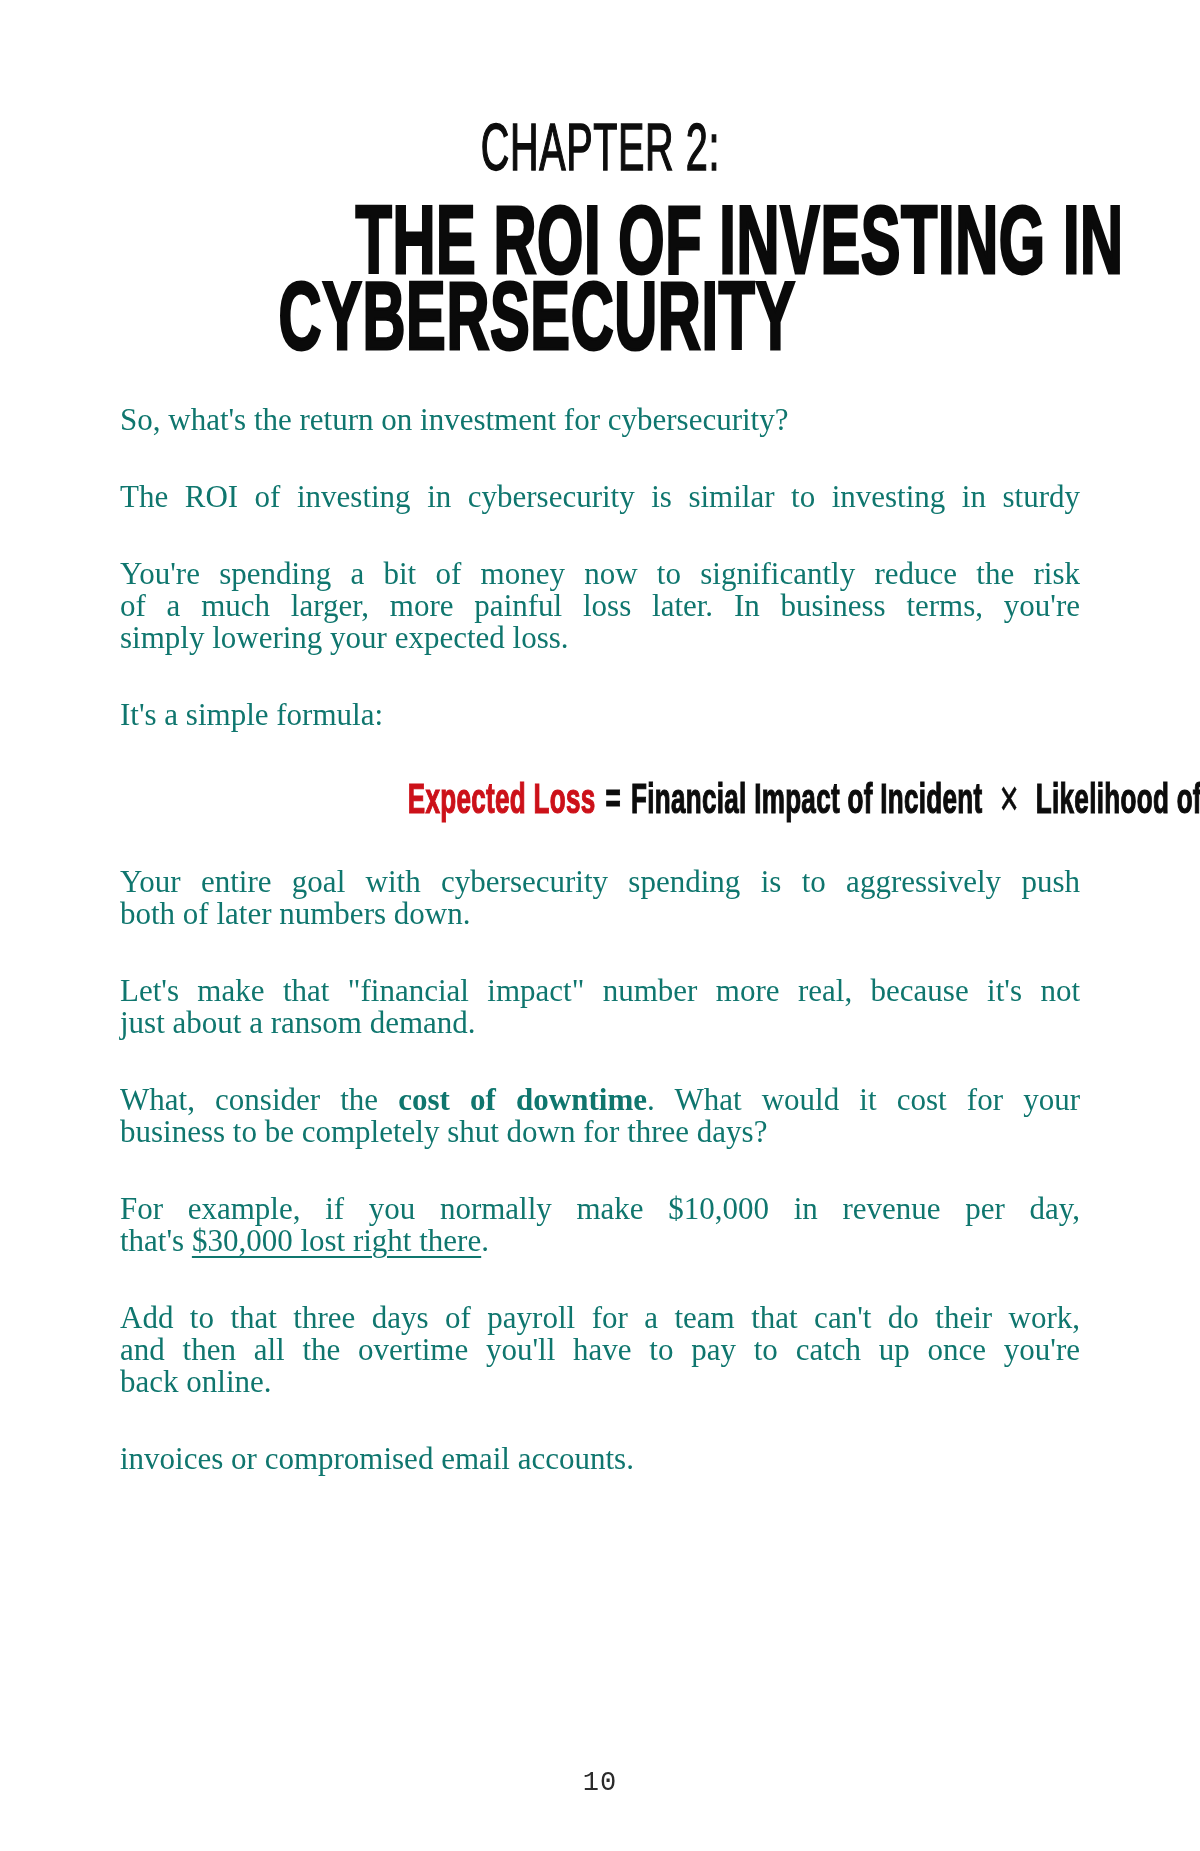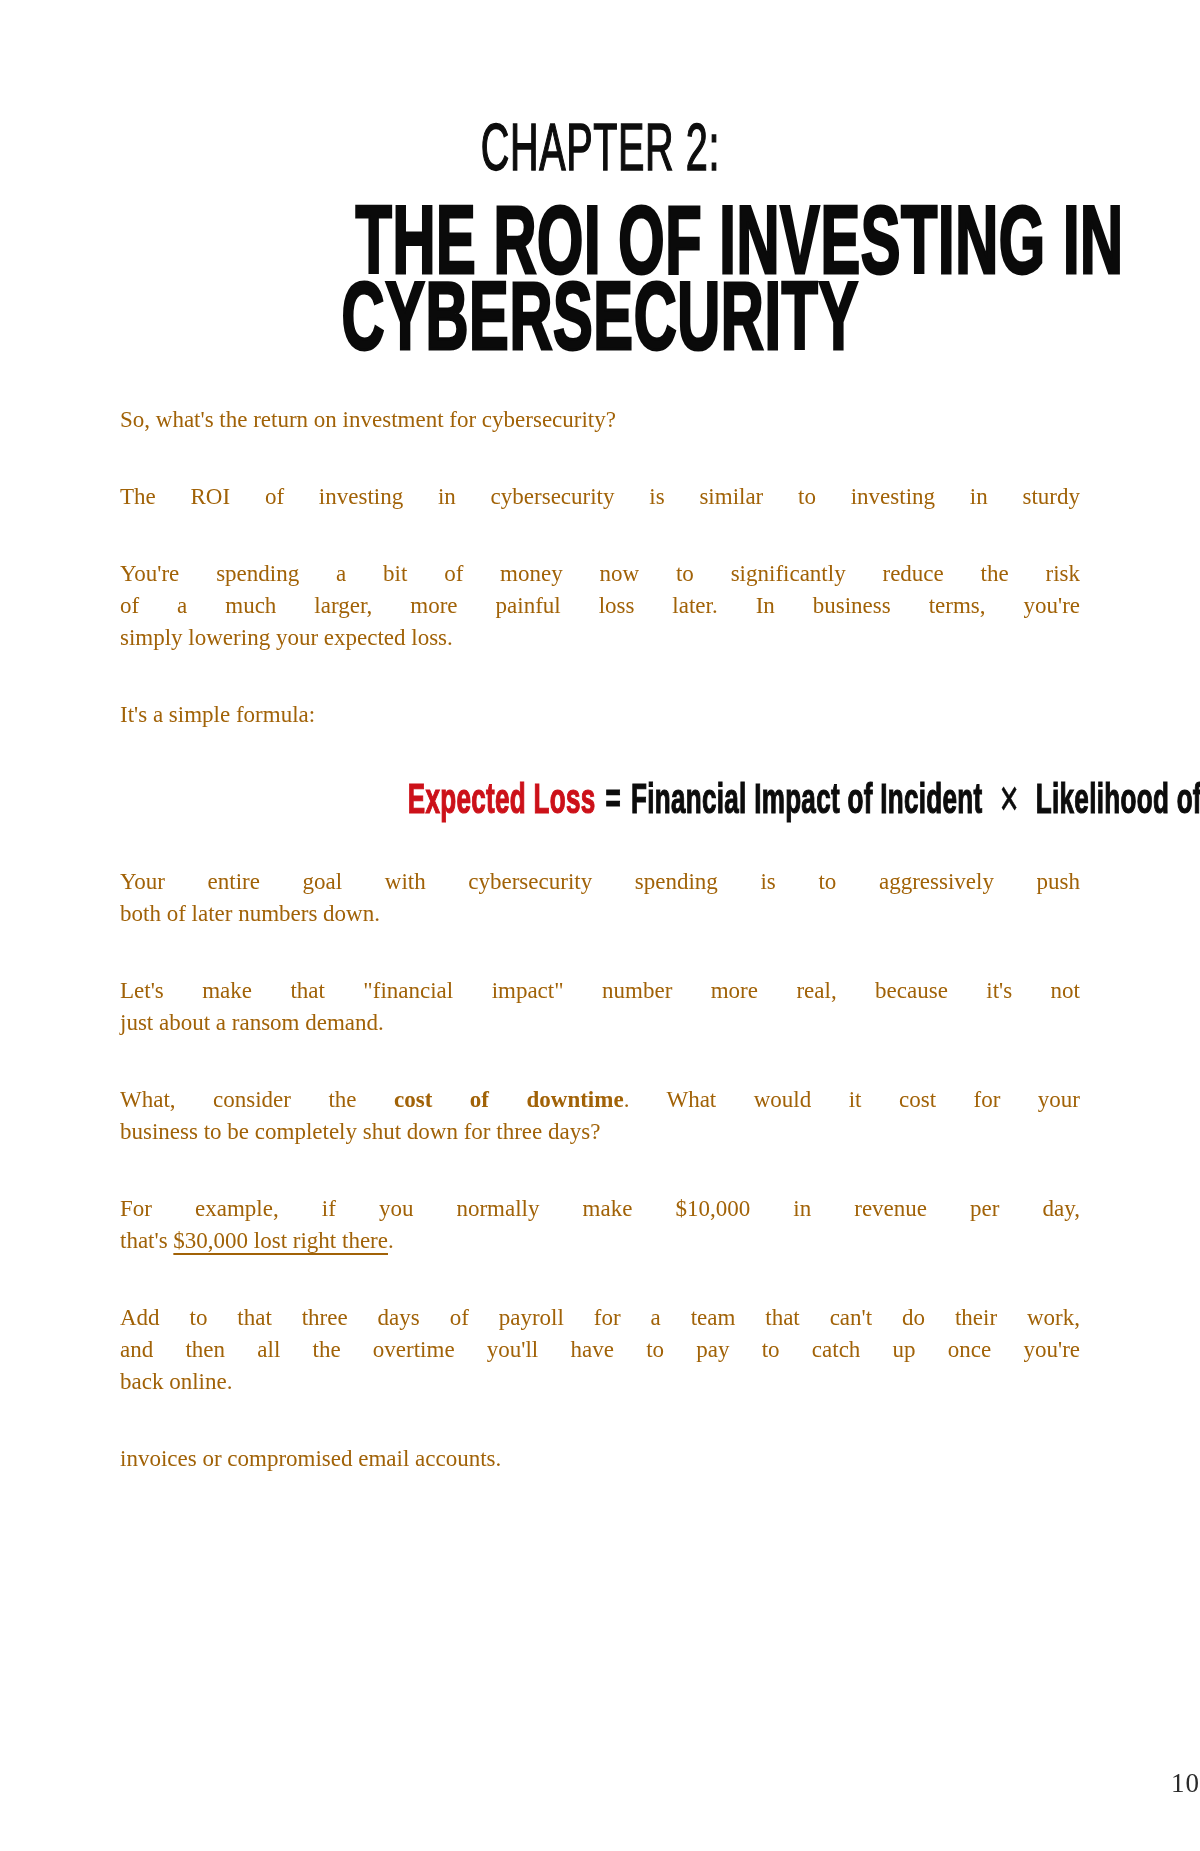--- a/index.html
+++ b/index.html
@@ -25,41 +25,40 @@
   .chapter-label .cond{
     display:inline-block;
     transform:scaleX(.60);
     transform-origin:center;
     font-weight:400;
     letter-spacing:1px;
     -webkit-text-stroke:1.5px #0d0d0d;
   }
   .title{
     margin:22px 0 0 0;
-    text-align:center;
     font-family:"Liberation Sans","DejaVu Sans",sans-serif;
     font-size:96px;line-height:.79;
     font-weight:700;color:#0a0a0a;
     white-space:nowrap;
   }
   .title .cond{
     display:inline-block;
     transform:scaleX(.62);
     transform-origin:center;
     letter-spacing:1px;
     -webkit-text-stroke:3px #0a0a0a;
   }
 
   
   .bodytext{margin-top:50px;}
   .para{
     margin:0 0 45px 0;
-    font-size:23px;
+    font-size:31px;
     line-height:32px;
-    color:#a16207;
+    color:#0f766e;
   }
   .line{text-align:justify;}
   .line.just{text-align-last:justify;}
   .b{font-weight:bold;}
   .u{
     text-decoration:underline;
     text-decoration-thickness:2px;
     text-underline-offset:5px;
   }
 
@@ -87,22 +86,22 @@
     font-weight:400;
     font-size:.95em;
     -webkit-text-stroke:.5px;
     font-family:"DejaVu Sans","Liberation Sans",sans-serif;
   }
 
   
   .page-number{
     position:absolute;
     left:0;right:0;top:1762px;
-    text-align:right;
-    font-family:Liberation Serif, serif;
+    text-align:center;
+    font-family:Liberation Mono, monospace;
     font-size:27px;
     letter-spacing:1px;
     color:#2b2b2b;
   }
 </style>
 </head>
 <body>
 
 <div class="page">
   <div class="content">

